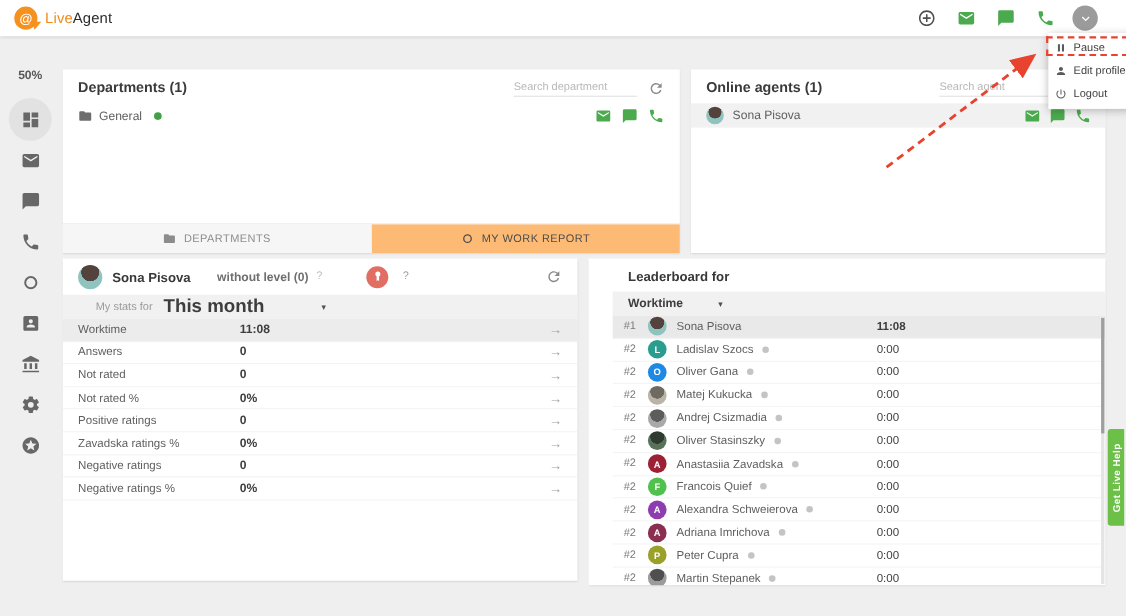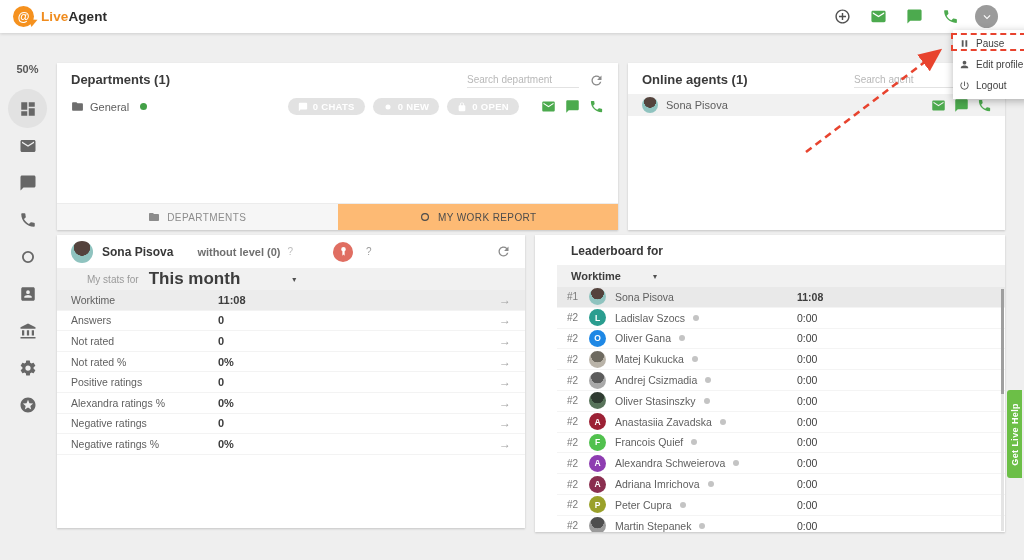--- a/index.html
+++ b/index.html
@@ -10,21 +10,21 @@
   
   .header{position:absolute;top:0;left:0;right:0;height:33px;background:#fff;
     box-shadow:0 1px 3px rgba(0,0,0,.14);display:flex;align-items:center;
     justify-content:space-between;padding:0 26px 0 13px;z-index:30;}
   .logo{display:flex;align-items:center;gap:7px;cursor:pointer;}
   .logo-bubble{width:21px;height:21px;background:#f5911e;border-radius:50%;position:relative;
     display:grid;place-items:center;color:#fff;font-weight:bold;font-size:12px;}
   .logo-bubble::after{content:"";position:absolute;right:-4px;bottom:1px;width:0;height:0;
     border-left:8px solid #f5911e;border-top:3px solid transparent;border-bottom:5px solid transparent;
     transform:rotate(-18deg);}
-  .logo-text{font-size:13.5px;font-weight:bold;color:#2b2b2b;letter-spacing:.1px;}
+  .logo-text{font-size:13.5px;font-weight:normal;color:#2b2b2b;letter-spacing:.1px;}
   .logo-text .lv{color:#f08c1e;}
   .header-actions{display:flex;align-items:center;gap:14px;}
   .hbtn{width:22px;height:22px;border:none;background:transparent;padding:0;cursor:pointer;
     display:grid;place-items:center;}
   .hbtn svg{width:17px;height:17px;}
   .hbtn.dark{color:#4f4f4f;}
   .hbtn.green{color:#4caa4e;}
   .profile-btn{width:23px;height:23px;border-radius:50%;background:#9b9b9b;border:none;cursor:pointer;
     display:grid;place-items:center;color:#fff;padding:0;}
   .profile-btn svg{width:14px;height:14px;}
@@ -271,46 +271,20 @@
   </div>
   <div class="dept-row">
     <span class="folder-ic">
         <svg viewBox="0 0 24 24" fill="currentColor" aria-hidden="true">
           <path d="M10 4H4c-1.1 0-2 .9-2 2v12c0 1.1.9 2 2 2h16c1.1 0 2-.9 2-2V8c0-1.1-.9-2-2-2h-8l-2-2z"></path>
         </svg>
       </span>
     <span class="dept-name">General</span>
     <span class="dot-green"></span>
     <span class="dept-spacer"></span>
-    <span class="badges">
-        <span class="badge">
-          <span class="bi">
-            <svg viewBox="0 0 24 24" fill="currentColor" aria-hidden="true">
-              <path d="M20 2H4c-1.1 0-2 .9-2 2v18l4-4h14c1.1 0 2-.9 2-2V4c0-1.1-.9-2-2-2z"></path>
-            </svg>
-          </span>
-    <span>0 CHATS</span>
-        </span>
-        <span class="badge">
-          <span class="bi">
-            <svg viewBox="0 0 24 24" fill="currentColor" aria-hidden="true">
-              <path d="M12 6a6 6 0 1 0 0 12 6 6 0 0 0 0-12z"></path>
-            </svg>
-          </span>
-    <span>0 NEW</span>
-        </span>
-        <span class="badge">
-          <span class="bi">
-            <svg viewBox="0 0 24 24" fill="currentColor" aria-hidden="true">
-              <path d="M18 8h-1V6c0-2.76-2.24-5-5-5S7 3.24 7 6v2H6c-1.1 0-2 .9-2 2v10c0 1.1.9 2 2 2h12c1.1 0 2-.9 2-2V10c0-1.1-.9-2-2-2zM9 6c0-1.66 1.34-3 3-3s3 1.34 3 3v2H9V6z"></path>
-            </svg>
-          </span>
-    <span>0 OPEN</span>
-        </span>
-      </span>
     <span class="row-green-icons">
       <span class="gi">
           <svg viewBox="0 0 24 24" fill="currentColor" aria-hidden="true">
             <path d="M20 4H4c-1.1 0-2 .9-2 2v12c0 1.1.9 2 2 2h16c1.1 0 2-.9 2-2V6c0-1.1-.9-2-2-2zm0 4l-8 5-8-5V6l8 5 8-5v2z"></path>
           </svg>
         </span>
       <span class="gi">
           <svg viewBox="0 0 24 24" fill="currentColor" aria-hidden="true">
             <path d="M20 2H4c-1.1 0-2 .9-2 2v18l4-4h14c1.1 0 2-.9 2-2V4c0-1.1-.9-2-2-2z"></path>
           </svg>
@@ -422,21 +396,21 @@
         <span class="stat-label">Not rated %</span>
     <span class="stat-value">0%</span>
     <span class="stat-arrow">→</span>
       </div>
       <div class="stat-row">
         <span class="stat-label">Positive ratings</span>
     <span class="stat-value">0</span>
     <span class="stat-arrow">→</span>
       </div>
       <div class="stat-row">
-        <span class="stat-label">Alexandra ratings %</span>
+        <span class="stat-label">Zavadska ratings %</span>
     <span class="stat-value">0%</span>
     <span class="stat-arrow">→</span>
       </div>
       <div class="stat-row">
         <span class="stat-label">Negative ratings</span>
     <span class="stat-value">0</span>
     <span class="stat-arrow">→</span>
       </div>
       <div class="stat-row">
         <span class="stat-label">Negative ratings %</span>

